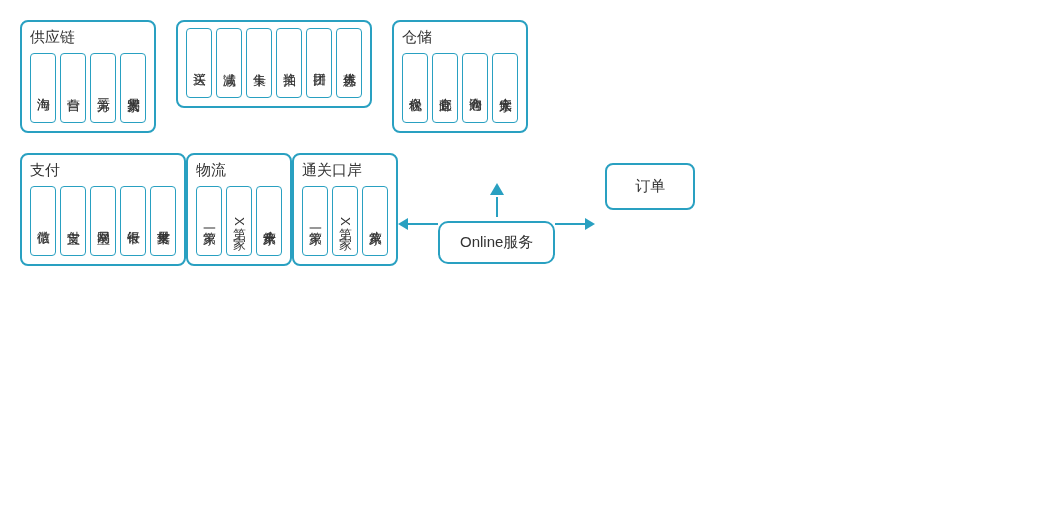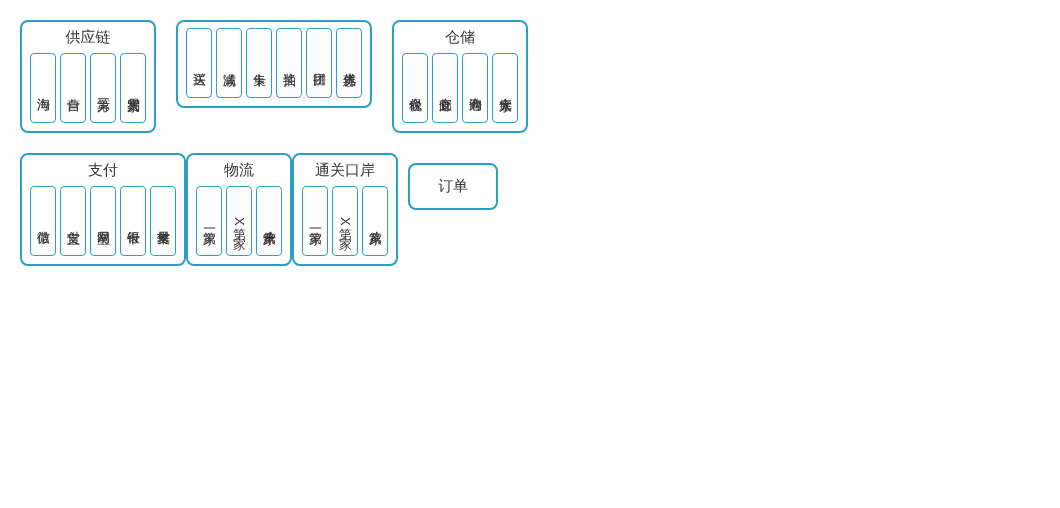--- a/index.html
+++ b/index.html
@@ -41,21 +41,21 @@
     
     .group {
       border: 2px solid #29a0c1;
       border-radius: 8px;
       padding: 6px 8px 8px 8px;
       position: relative;
       background: #fff;
     }
 
     .group-title {
-      text-align: center;
+      text-align: left;
       font-size: 15px;
       color: #333;
       margin-bottom: 6px;
       white-space: nowrap;
     }
 
     .group-items {
       display: flex;
       gap: 4px;
       align-items: flex-end;
@@ -211,20 +211,42 @@
 
     <div class="group">
       <div class="group-title">通关口岸</div>
       <div class="group-items">
         <div class="item-box">第一家</div>
         <div class="item-box">第X家</div>
         <div class="item-box">第八家</div>
       </div>
     </div>
 
+    <div style="display:flex; align-items:center; margin-top: 30px; gap: 0;">
+
+      <div style="display:flex; align-items:center;">
+        <div class="arrow-head-left"></div>
+        <div class="arrow-line-h"></div>
+      </div>
+
+      <div style="display:flex; flex-direction:column; align-items:center;">
+
+        <div style="display:flex; flex-direction:column; align-items:center; margin-bottom:4px;">
+          <div class="arrow-up"></div>
+          <div class="arrow-line-v"></div>
+        </div>
+        <div class="rounded-box">Online服务</div>
+      </div>
+
+      <div style="display:flex; align-items:center;">
+        <div class="arrow-line-h"></div>
+        <div class="arrow-head-right"></div>
+      </div>
+
+    </div>
 
     <div class="right-boxes" style="margin-top: 10px; margin-left: 10px;">
       <div class="right-box">订单</div>
     </div>
 
   </div>
 
 </div>
 
 </body></html>

